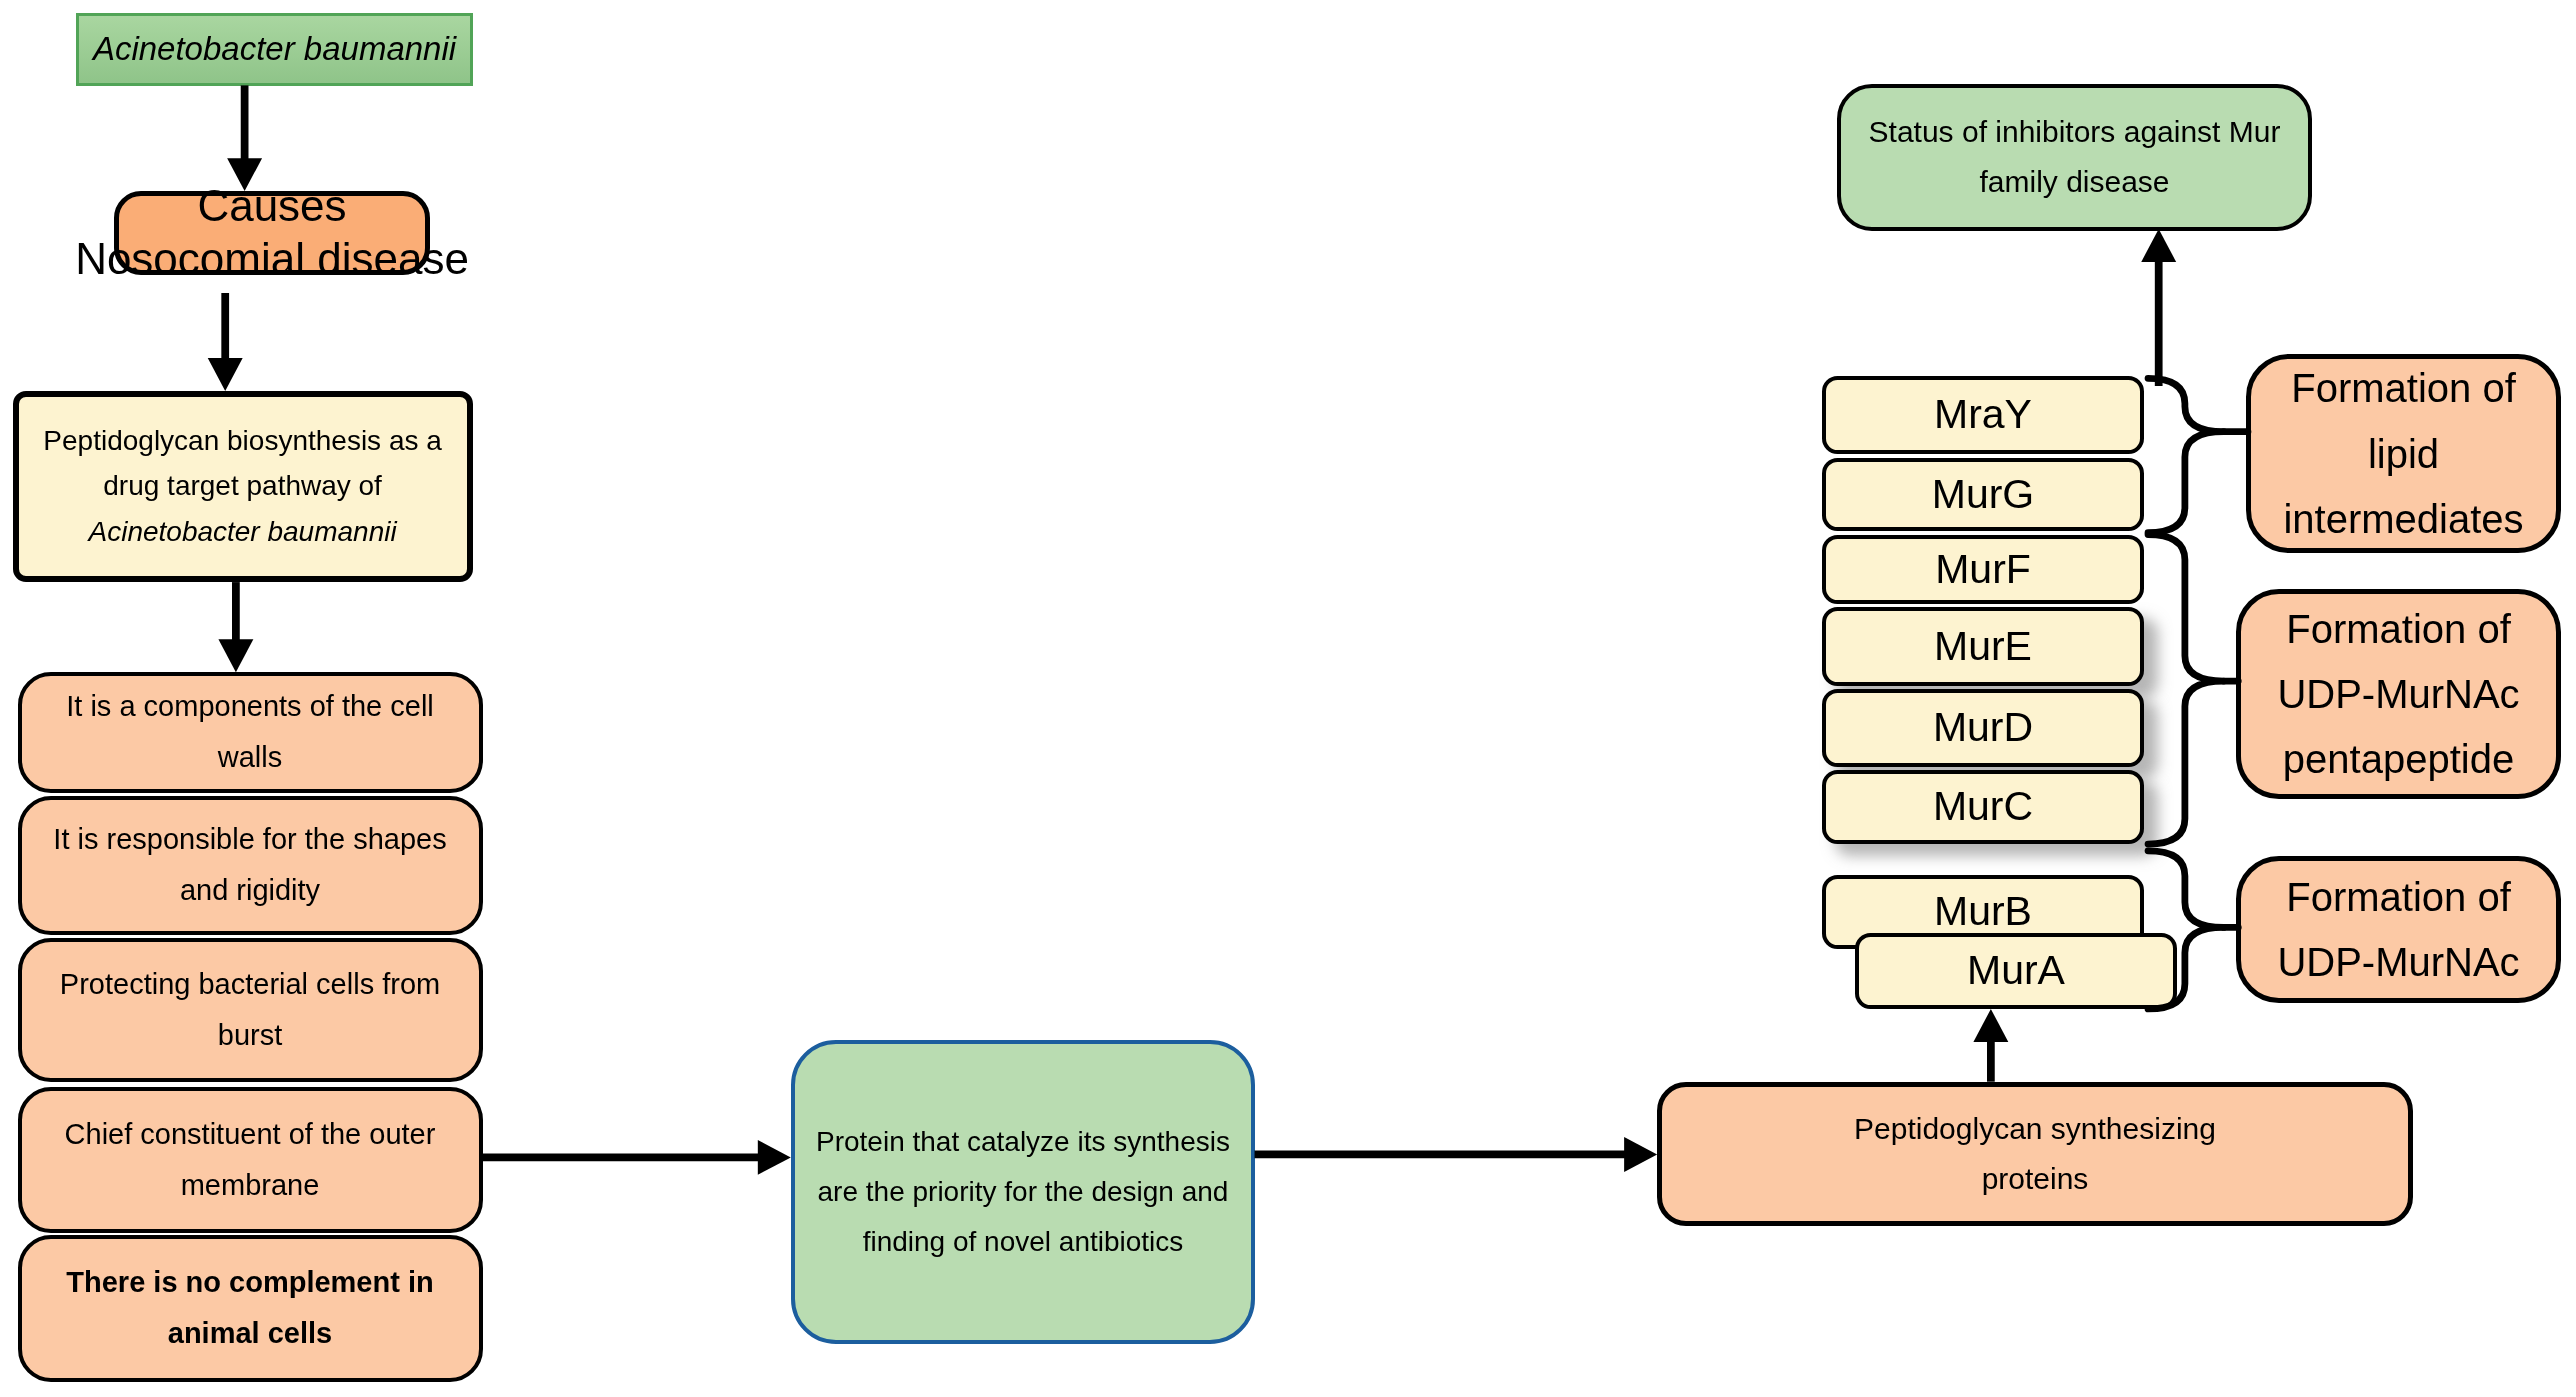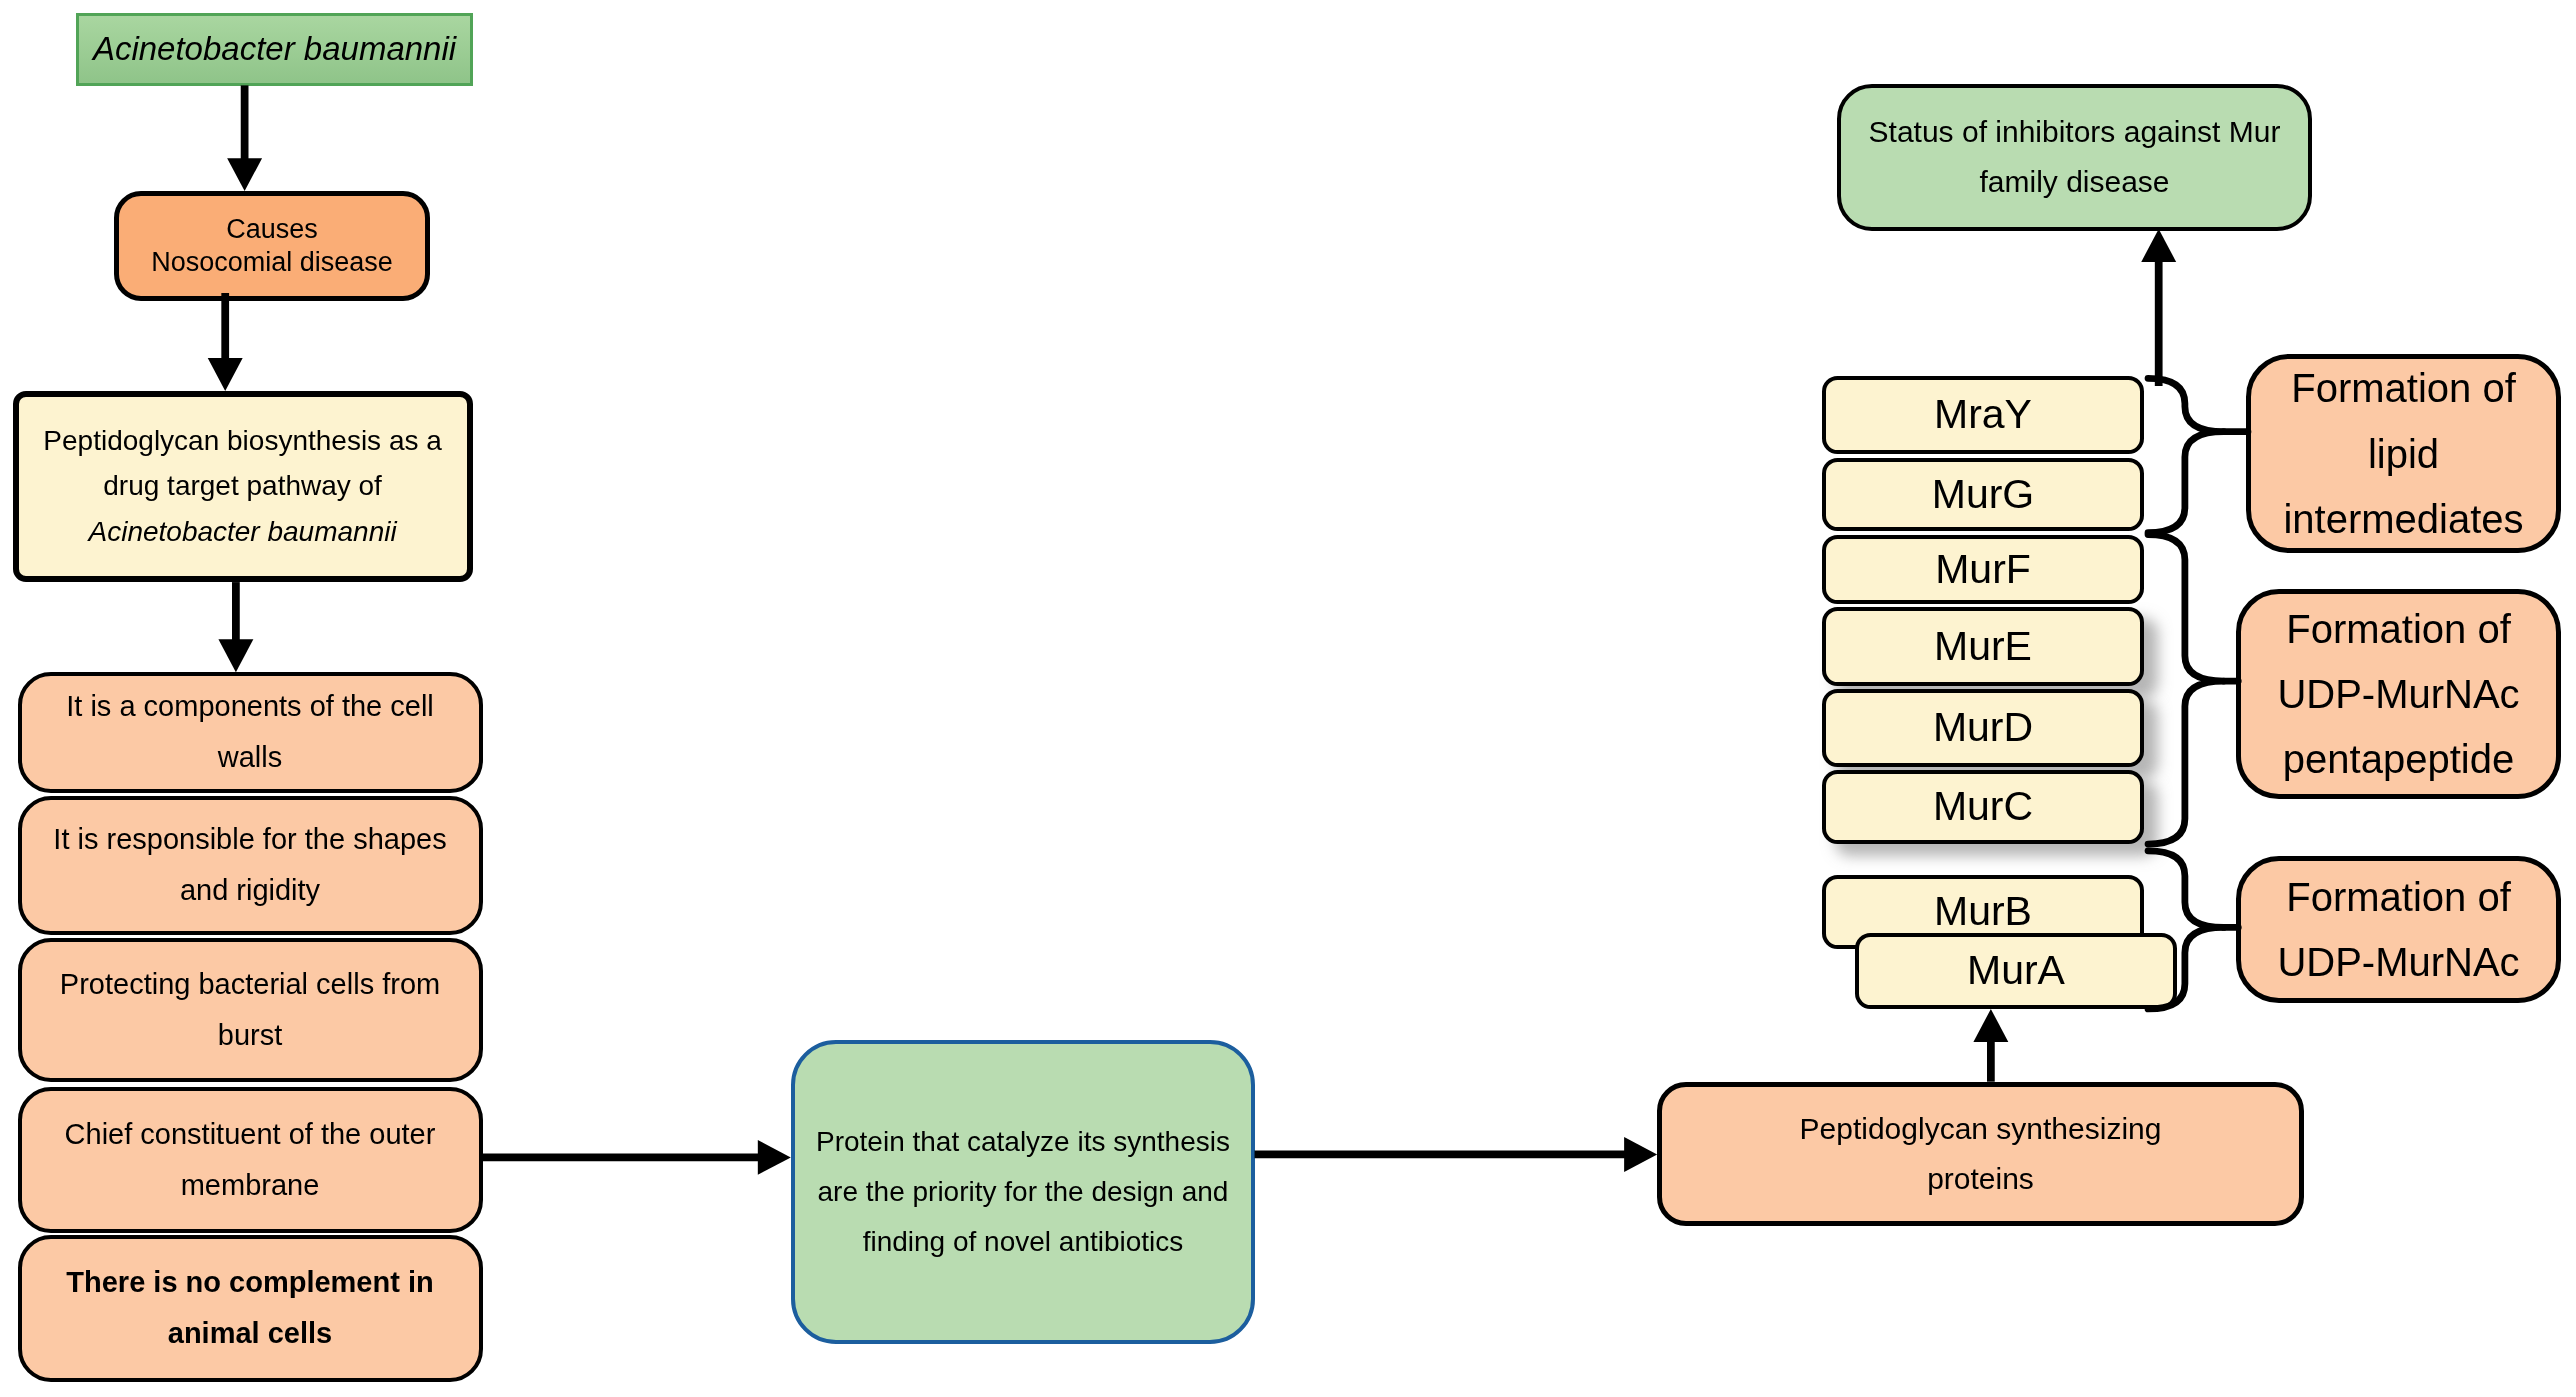--- a/index.html
+++ b/index.html
@@ -10,31 +10,31 @@
   }
   html,body{margin:0;padding:0;background:#ffffff;}
   .stage{position:relative;width:2576px;height:1397px;background:#ffffff;overflow:hidden;
          font-family:"Liberation Sans", sans-serif;color:#000;}
   .box{position:absolute;box-sizing:border-box;display:flex;flex-direction:column;
        align-items:center;justify-content:center;text-align:center;}
   .line{line-height:1.15;white-space:nowrap;}
   
   .organism{left:76px;top:12.6px;width:397px;height:73px;background:linear-gradient(180deg,#A9D6A0,#8FC489);
             border:3.9px solid var(--organism_border);font-size:33px;font-style:italic;}
-  .causes{left:114px;top:191px;width:316px;height:110px;background:var(--orange_deep);
-          border:5.8px solid var(--line);border-radius:27px;font-size:27px;gap:2px;}
+  .causes{left:114px;top:191px;width:316px;height:84px;background:var(--orange_deep);
+          border:5.8px solid var(--line);border-radius:27px;font-size:44px;gap:2px;}
   .pathway{left:12.6px;top:391px;width:460px;height:191px;background:var(--yellow_fill);
            border:6.8px solid var(--line);border-radius:13px;font-size:28px;gap:13.6px;}
   .prop{left:17.5px;width:465px;background:var(--orange_fill);border:4.9px solid var(--line);
         border-radius:33px;font-size:29px;gap:17.5px;}
   .p1{top:672px;height:121px;} .p2{top:796px;height:139px;} .p3{top:938px;height:144px;}
   .p4{top:1087px;height:146px;} .p5{top:1235px;height:147px;font-weight:bold;}
   .protein{left:791px;top:1040px;width:464px;height:304px;background:var(--green_fill);
            border:4.9px solid var(--blue_border);border-radius:45px;font-size:28px;gap:17.5px;}
-  .synth{left:1657px;top:1082px;width:647px;height:144px;background:var(--orange_fill);
+  .synth{left:1657px;top:1082px;width:756px;height:144px;background:var(--orange_fill);
          border:5.8px solid var(--line);border-radius:29px;font-size:30px;gap:15.5px;}
   .status{left:1837px;top:84px;width:475px;height:147px;background:var(--green_fill);
           border:4.9px solid var(--line);border-radius:35px;font-size:30px;gap:15.5px;}
   .mur{left:1822px;width:322px;background:var(--yellow_fill);border:4.9px solid var(--line);
        border-radius:15.5px;font-size:41px;}
   .m0{top:376px;height:78px;} .m1{top:458px;height:73px;} .m2{top:535px;height:69px;}
   .m3{top:607px;height:79px;box-shadow:13.6px 11.6px 13.6px rgba(110,110,110,.5);}
   .m4{top:689px;height:78px;box-shadow:13.6px 11.6px 13.6px rgba(110,110,110,.5);}
   .m5{top:770px;height:74px;box-shadow:13.6px 11.6px 13.6px rgba(110,110,110,.5);}
   .m6{top:851px;height:74px;margin-top:24px;} .m7{top:933px;height:76px;margin-left:33px;}

